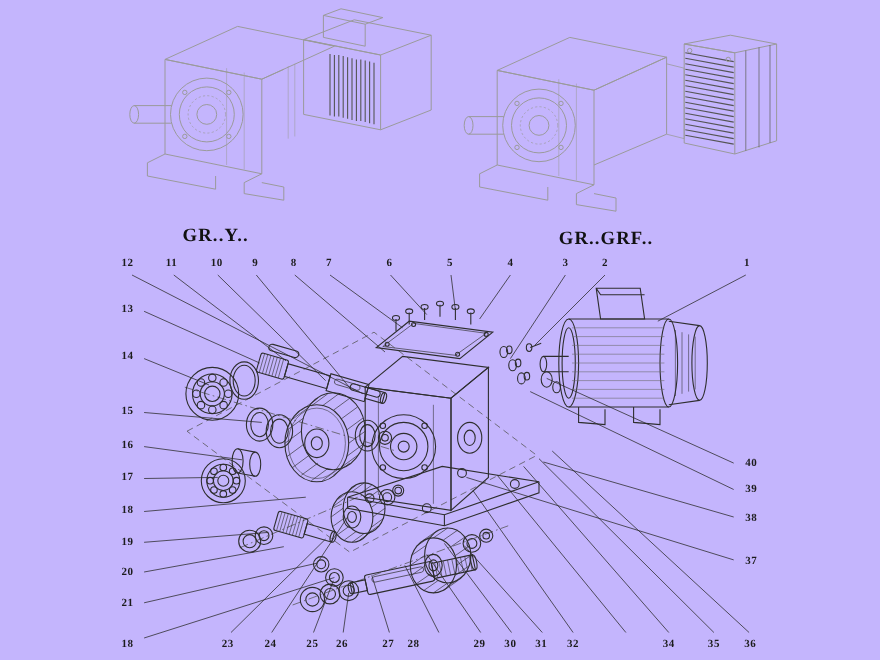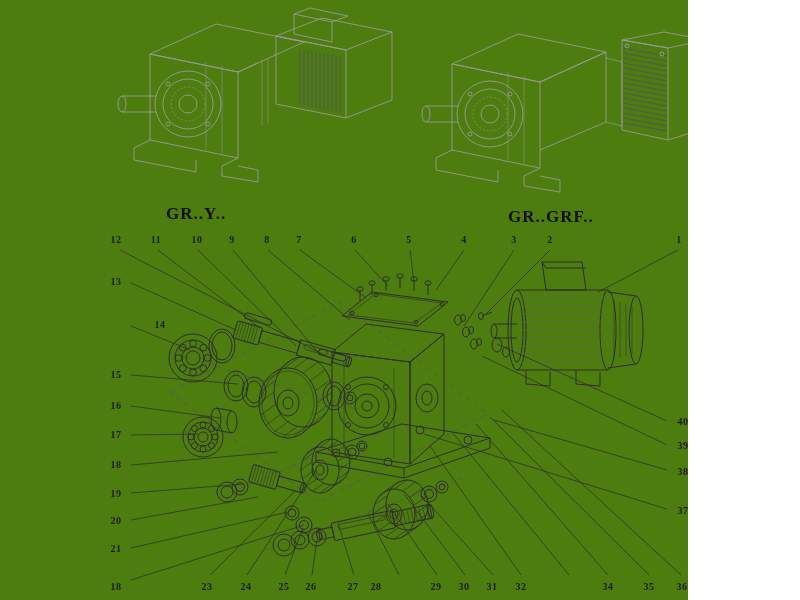--- a/index.html
+++ b/index.html
@@ -1,18 +1,18 @@
 <!DOCTYPE html>
 <html><head>
 <meta charset="utf-8">
 <style>
   * { margin:0; padding:0; box-sizing:border-box; }
   html,body { width:800px; height:600px; background:#ffffff; }
   body { font-family:"Liberation Serif", serif; }
-  .stage { position:relative; width:688px; height:600px; background:#4d7c0f; overflow:hidden; }
+  .stage { position:relative; width:800px; height:600px; background:#c4b5fd; overflow:hidden; }
   svg.art { position:absolute; left:0; top:0; }
   .co { position:absolute; transform:translate(-50%,-50%); font-weight:bold; font-size:10px;
         color:#1c1c1c; letter-spacing:.5px; white-space:nowrap; }
   .title { position:absolute; font-weight:bold; font-size:17px; color:#111; letter-spacing:1px; white-space:nowrap; }
 </style>
 </head>
 <body>
 
 <div class="stage">
 
@@ -299,21 +299,21 @@
   <span class="co" style="left:267px; top:239px;">8</span>
   <span class="co" style="left:299px; top:239px;">7</span>
   <span class="co" style="left:354px; top:239px;">6</span>
   <span class="co" style="left:409px; top:239px;">5</span>
   <span class="co" style="left:464px; top:239px;">4</span>
   <span class="co" style="left:514px; top:239px;">3</span>
   <span class="co" style="left:550px; top:239px;">2</span>
   <span class="co" style="left:679px; top:239px;">1</span>
 
   <span class="co" style="left:116px; top:281px;">13</span>
-  <span class="co" style="left:116px; top:324px;margin-left:44px;">14</span>
+  <span class="co" style="left:116px; top:324px;">14</span>
   <span class="co" style="left:116px; top:374px;">15</span>
   <span class="co" style="left:116px; top:405px;">16</span>
   <span class="co" style="left:116px; top:434px;">17</span>
   <span class="co" style="left:116px; top:464px;">18</span>
   <span class="co" style="left:116px; top:493px;">19</span>
   <span class="co" style="left:116px; top:520px;">20</span>
   <span class="co" style="left:116px; top:548px;">21</span>
   <span class="co" style="left:116px; top:586px;">18</span>
 
   <span class="co" style="left:207px; top:586px;">23</span>

